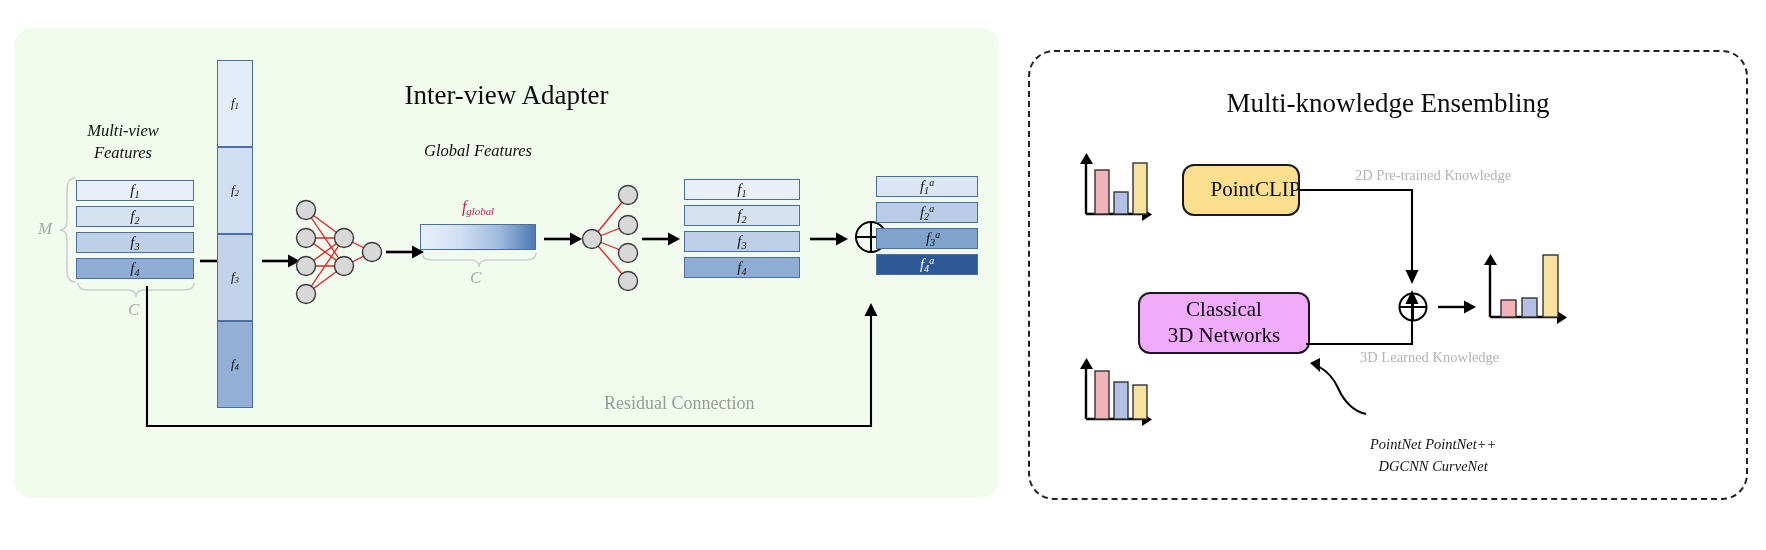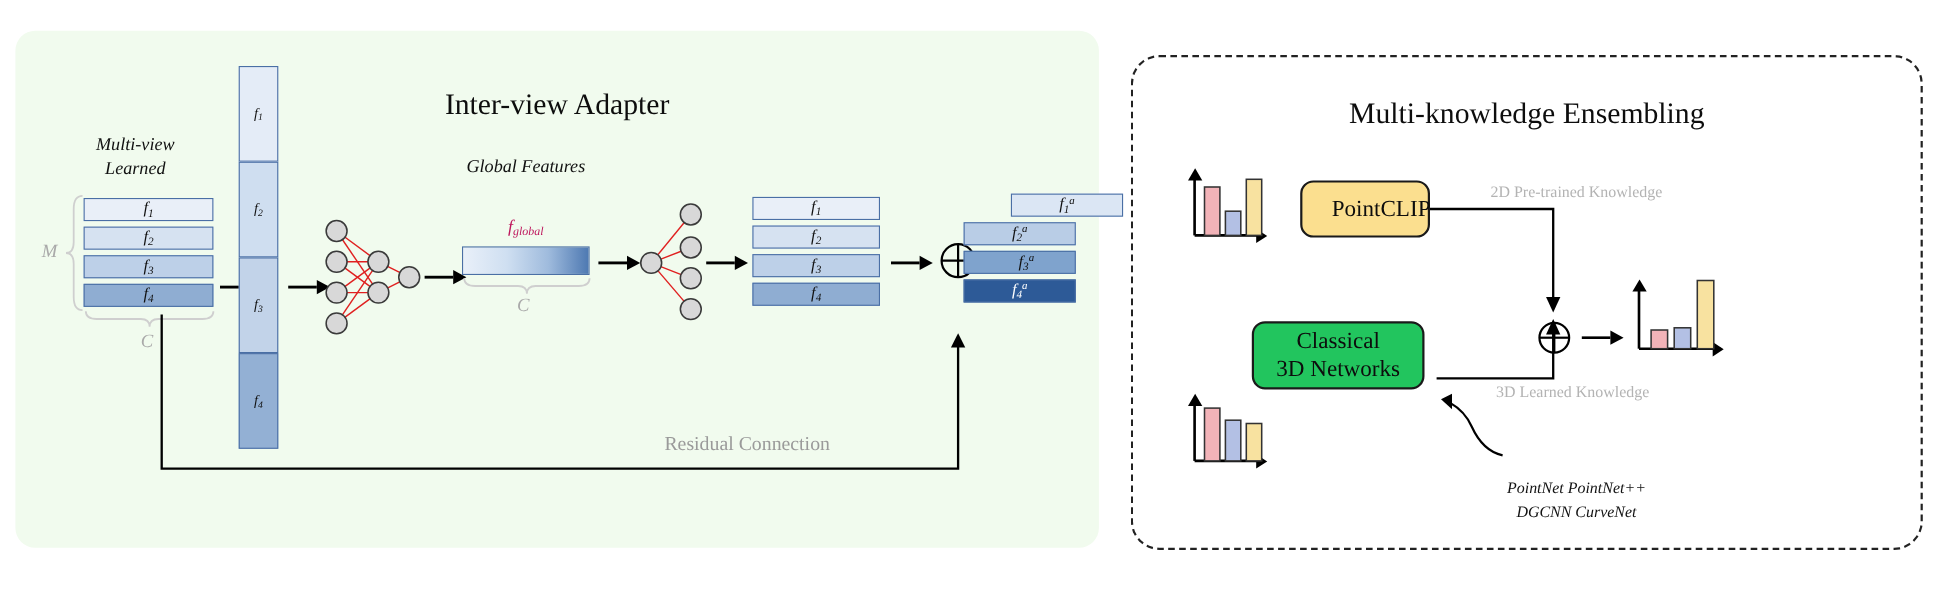--- a/index.html
+++ b/index.html
@@ -77,21 +77,21 @@
 <body>
 
 <div class="stage">
 
   <div id="left-panel">
 
     <div id="panel-title-left">Inter-view Adapter</div>
 
     <div class="ital-label" style="left:34px;top:92px;width:150px;">
       <div>Multi-view</div>
-      <div>Learned</div>
+      <div>Features</div>
     </div>
 
     <div class="fbox" style="left:62px;top:152px;width:118px;height:21px;background:#e9eff8;">
       <span><i>f</i><span class="sub">1</span></span>
     </div>
     <div class="fbox" style="left:62px;top:178px;width:118px;height:21px;background:#d6e2f1;">
       <span><i>f</i><span class="sub">2</span></span>
     </div>
     <div class="fbox" style="left:62px;top:204px;width:118px;height:21px;background:#bdd0e8;">
       <span><i>f</i><span class="sub">3</span></span>
@@ -224,21 +224,21 @@
       <line x1="4" y1="19" x2="34" y2="19" stroke="#000" stroke-width="2"></line>
       <line x1="19" y1="4" x2="19" y2="34" stroke="#000" stroke-width="2"></line>
     </svg>
 
     <svg class="arrow" style="left:884px;top:203px;" width="38" height="16">
       <line x1="0" y1="8" x2="26" y2="8" stroke="#000" stroke-width="2.6"></line>
       <polygon points="26,1.5 38,8 26,14.5" fill="#000"></polygon>
     </svg>
 
 
-    <div class="fbox" style="left:862px;top:148px;width:102px;height:21px;background:#dbe6f4;margin-left:43px;">
+    <div class="fbox" style="left:862px;top:148px;width:102px;height:21px;background:#dbe6f4;">
       <span><i>f</i><span class="sub">1</span><span class="sup">a</span></span>
     </div>
     <div class="fbox" style="left:862px;top:174px;width:102px;height:21px;background:#b9cde6;">
       <span><i>f</i><span class="sub">2</span><span class="sup">a</span></span>
     </div>
     <div class="fbox" style="left:862px;top:200px;width:102px;height:21px;background:#7fa3cd;padding-left:12px;">
       <span><i>f</i><span class="sub">3</span><span class="sup">a</span></span>
     </div>
     <div class="fbox" style="left:862px;top:226px;width:102px;height:21px;background:#2d5a97;color:#fff;">
       <span><i>f</i><span class="sub">4</span><span class="sup">a</span></span>
@@ -289,21 +289,21 @@
     <svg style="position:absolute;left:452px;top:195px;" width="86" height="78">
       <line x1="8" y1="70" x2="82" y2="70" stroke="#000" stroke-width="2.4"></line>
       <polygon points="75,64 85,70.5 75,77" fill="#000"></polygon>
       <line x1="8" y1="70" x2="8" y2="12" stroke="#000" stroke-width="2.4"></line>
       <polygon points="2,18 8.5,7 15,18" fill="#000"></polygon>
       <rect x="19" y="53" width="15" height="17" fill="#f2b3b8" stroke="#333" stroke-width="1.4"></rect>
       <rect x="40" y="51" width="15" height="19" fill="#b3c0e4" stroke="#333" stroke-width="1.4"></rect>
       <rect x="61" y="8" width="15" height="62" fill="#f8e2a0" stroke="#333" stroke-width="1.4"></rect>
     </svg>
 
-    <div class="rbox" style="left:108px;top:240px;width:157px;height:62px;background:#22c55e;">
+    <div class="rbox" style="left:108px;top:240px;width:172px;height:62px;background:#f0abfc;">
       <span>Classical</span>
       <span>3D Networks</span>
     </div>
 
     <svg style="position:absolute;left:276px;top:232px;" width="120" height="72">
       <path d="M0 60 L106 60 L106 16" fill="none" stroke="#000" stroke-width="2.1"></path>
       <polygon points="99.5,20 106,6 112.5,20" fill="#000"></polygon>
     </svg>
     <div class="klabel" style="left:330px;top:297px;">3D Learned Knowledge</div>
 

